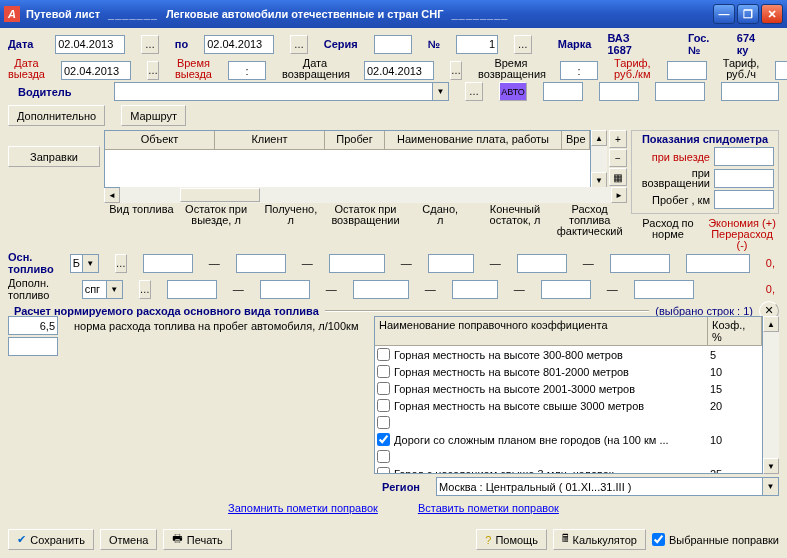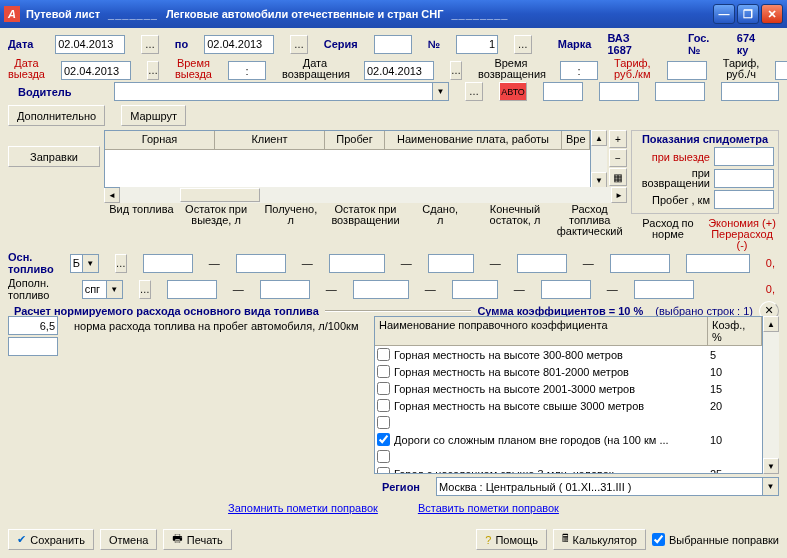--- a/index.html
+++ b/index.html
@@ -132,41 +132,41 @@
 руб.</div>
   </div>
 
   <div class="row">
     <span class="blue" style="width:90px;padding-left:10px">Водитель</span>
     <div class="ddl" style="flex:1">
         <span></span>
         <div class="ddl-arrow">▼</div>
       </div>
     <div class="smallbtn">…</div>
-    <div class="smallbtn" style="width:28px;font-size:9px;background:#ef4444">АВТО</div>
+    <div class="smallbtn" style="width:28px;font-size:9px;background:#8b5cf6">АВТО</div>
     <input class="tinp" style="width: 40px;">
     <input class="tinp" style="width: 40px;">
     <input class="tinp" style="width: 50px;">
     <input class="tinp" style="width: 58px;">
   </div>
 
   <div class="row" style="margin-top:2px">
     <button class="btn3d">Дополнительно</button>
     <button class="btn3d">Маршрут</button>
   </div>
 
   <div class="middle">
     <div class="leftcol">
       <button class="btn3d" style="width:92px;margin-top:16px">Заправки</button>
     </div>
     <div style="flex:1;display:flex;flex-direction:column">
       <div style="display:flex">
         <div class="grid">
           <div class="gridhead">
-            <div class="gh" style="width:110px">Горная</div>
+            <div class="gh" style="width:110px">Объект</div>
             <div class="gh" style="width:110px">Клиент</div>
             <div class="gh" style="width:60px">Пробег</div>
             <div class="gh" style="flex:1">Наименование плата, работы</div>
             <div class="gh" style="width:28px">Вре</div>
           </div>
         </div>
         <div class="scrollv">
             <div class="scrbtn">▲</div>
             <div class="scrtrack"></div>
             <div class="scrbtn">▼</div>
@@ -257,21 +257,20 @@
     <input class="tinp" style="width: 46px;">—
     <input class="tinp" style="width: 50px;">—
     <input class="tinp" style="width: 60px;">
     <span style="width:64px"></span>
     <span class="red val-right" style="flex:1">0,</span>
   </div>
 
   <div class="sep-line" style="margin-top:4px">
     <span class="tx">Расчет нормируемого расхода основного вида топлива</span>
     <div class="ln"></div>
-    <span class="tx">Сумма коэффициентов = 10 %</span>
     <span class="tx" style="font-weight:normal">(выбрано строк : 1)</span>
     <div class="xbtn">✕</div>
   </div>
 
   <div class="normbox">
     <div class="normleft">
       <div class="row">
         <input class="tinp" style="width: 50px; text-align: right;" value="6,5">
         <span>норма расхода топлива на пробег автомобиля, л/100км</span>
       </div>

